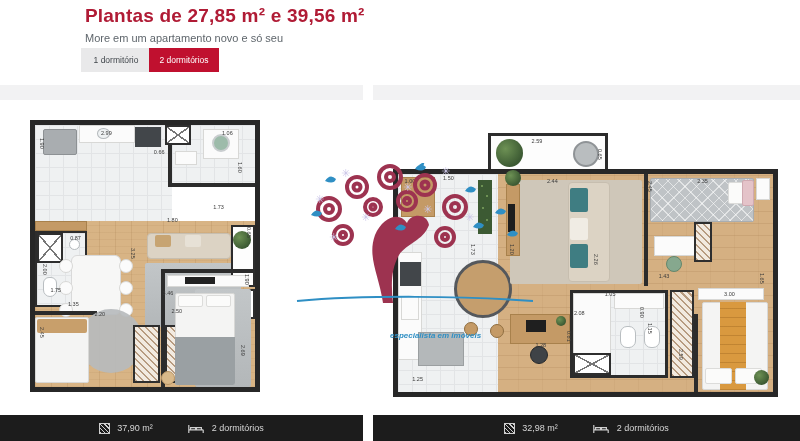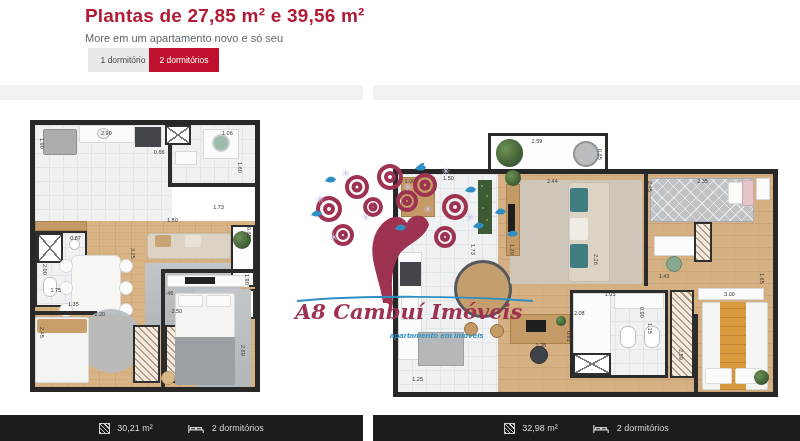--- a/index.html
+++ b/index.html
@@ -5,21 +5,21 @@
   *{box-sizing:border-box;margin:0;padding:0}
   html,body{width:800px;height:441px;overflow:hidden;background:#fff;
     font-family:"Liberation Sans","DejaVu Sans",sans-serif;position:relative}
   .abs{position:absolute}
 
   
   #page-title{left:85px;top:5px;font-size:19px;font-weight:bold;color:var(--accent-title,#b01b35);letter-spacing:.2px}
   #page-subtitle{left:85px;top:32px;font-size:11px;color:#5f666c}
   .tab{top:48px;height:24px;display:flex;align-items:center;justify-content:center;
     font-size:8.5px;cursor:pointer}
-  #tab-1{left:88px;width:70px;background:var(--tab-inactive-bg,#e9e9ea);color:#41474c}
+  #tab-1{left:81px;width:70px;background:var(--tab-inactive-bg,#e9e9ea);color:#41474c}
   #tab-2{left:149px;width:70px;background:var(--tab-active,#c0102f);color:#fff}
 
   
   .strip{top:85px;height:15px;background:#f2f2f3}
   #strip-left{left:0;width:363px}
   #strip-right{left:373px;width:427px}
   .footerbar{top:415px;height:26px;background:var(--footer-bg,#1c1c1c);
     display:flex;align-items:center;justify-content:center;gap:34px;color:#d6d6d6;font-size:9px}
   #footer-left{left:0;width:363px}
   #footer-right{left:373px;width:427px}
@@ -281,28 +281,27 @@
       <text x="20" y="40">✳</text>
         <text x="170" y="58">✳</text>
         <text x="66" y="58">✳</text>
       <text x="128" y="50">✳</text>
         <text x="34" y="78">✳</text>
     </g>
   </svg>
   <svg width="240" height="12" viewBox="0 0 240 12" style="position:absolute;left:0;top:130px">
     <path d="M2 8 C 70 2, 170 3, 238 8" stroke="#2f8fc4" stroke-width="2" fill="none"></path>
   </svg>
-  <div id="wm-brand">A8 Cambuí Imóveis</div>
-  <div id="wm-tagline">apartamento em imóveis</div>
+  <div id="wm-tagline">especialista em imóveis</div>
 </div>
 
 <div class="abs footerbar" id="footer-left">
   <span class="fgroup">
     <span class="area-ico"></span>
-    <span>30,21 m²</span>
+    <span>37,90 m²</span>
   </span>
   <span class="fgroup">
     <svg width="18" height="11" viewBox="0 0 20 12">
       <path d="M2 11 V2 M2 7.5 h16 M18 11 V7.5 M4 7.5 V5 h5.5 v2.5 M10.5 7.5 V5 h5.5 v2.5" stroke="#cfcfcf" stroke-width="1.3" fill="none"></path>
     </svg>
     <span>2 dormitórios</span>
   </span>
 </div>
 <div class="abs footerbar" id="footer-right">
   <span class="fgroup">

